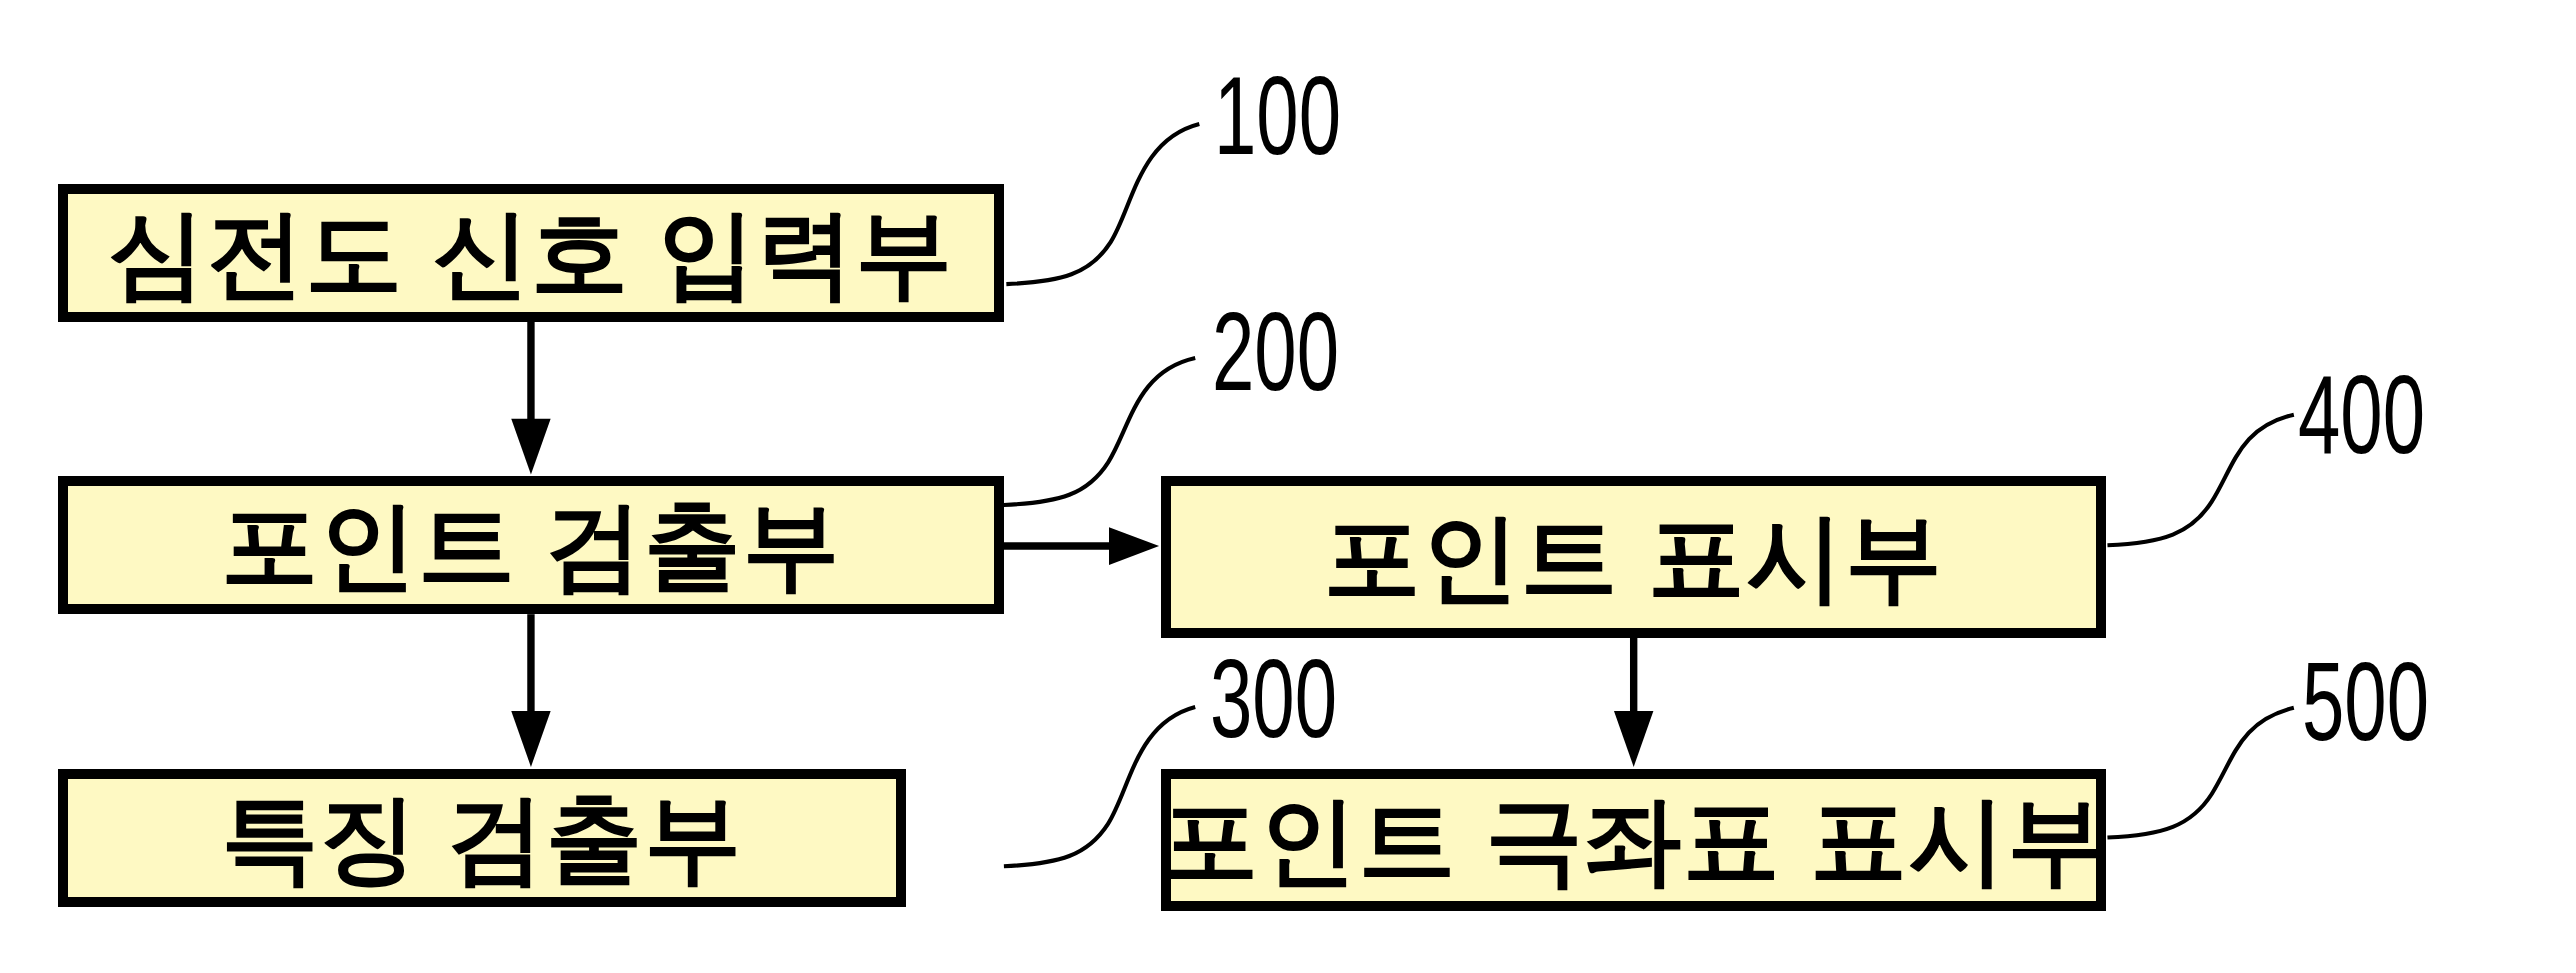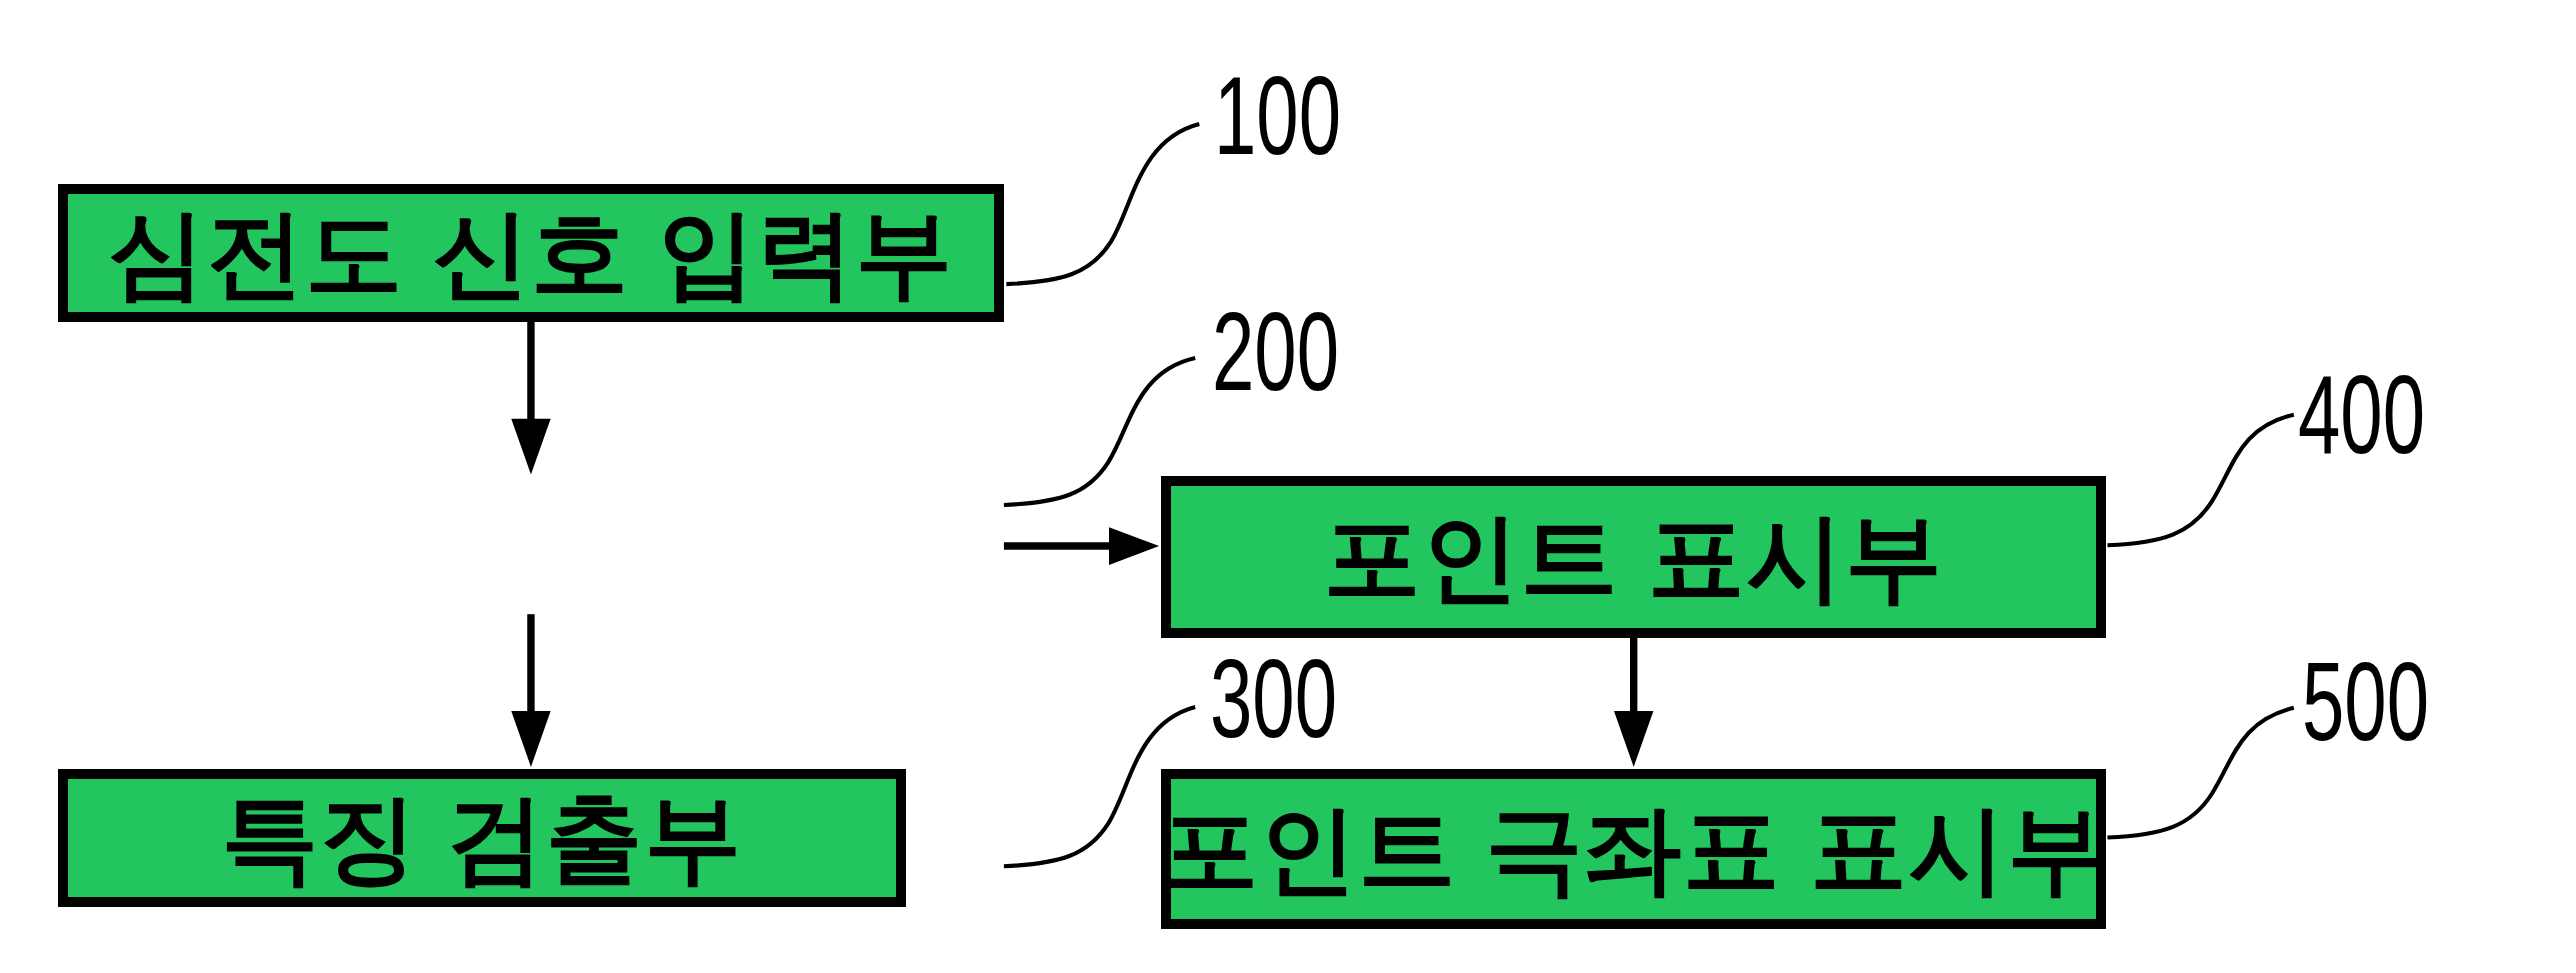--- a/index.html
+++ b/index.html
@@ -21,37 +21,37 @@
     position: absolute;
     left: 0;
     top: 0;
     width: 2576px;
     height: 973px;
   }
   .block {
     position: absolute;
     box-sizing: border-box;
     border: 10px solid #000000;
-    background: #22c55e;
+    background: #fef9c3;
     display: flex;
     align-items: center;
     justify-content: center;
   }
   .block-label {
     font-size: 97px;
     font-weight: 700;
     letter-spacing: 1.6px;
     white-space: nowrap;
     line-height: 1;
   }
   #block-1 { left: 58px;   top: 184px; width: 946px; height: 138px; }
   #block-2 { left: 58px;   top: 476px; width: 946px; height: 138px; }
   #block-3 { left: 58px;   top: 769px; width: 848px; height: 138px; }
   #block-4 { left: 1161px; top: 476px; width: 945px; height: 162px; }
-  #block-5 { left: 1161px; top: 769px; width: 945px; height: 160px; }
+  #block-5 { left: 1161px; top: 769px; width: 945px; height: 142px; }
   .ref-label {
     position: absolute;
     font-size: 112px;
     font-weight: 400;
     line-height: 1;
     white-space: nowrap;
     transform: scaleX(0.68);
     transform-origin: left top;
   }
   #ref-100 { left: 1214px; top: 60px;  }
@@ -90,20 +90,23 @@
     <path d="M 1225 346 C 1292 343 1327 334 1352 295 C 1379 252 1386 170 1460 151" fill="none" stroke="#000000" stroke-width="5"></path>
     <path d="M 1222 615 C 1290 612 1324 602 1349 563 C 1376 520 1383 452 1455 436" fill="none" stroke="#000000" stroke-width="5"></path>
     <path d="M 1222 1055 C 1290 1052 1324 1042 1349 1003 C 1376 960 1383 880 1455 861" fill="none" stroke="#000000" stroke-width="5"></path>
     <path d="M 2566 664 C 2634 661 2668 650 2693 611 C 2720 568 2727 520 2793 505" fill="none" stroke="#000000" stroke-width="5"></path>
     <path d="M 2566 1020 C 2634 1017 2668 1006 2693 967 C 2720 924 2727 878 2793 862" fill="none" stroke="#000000" stroke-width="5"></path>
   </svg>
 
   <div class="block" id="block-1">
     <span class="block-label">심전도 신호 입력부</span>
   </div>
+  <div class="block" id="block-2">
+    <span class="block-label">포인트 검출부</span>
+  </div>
   <div class="block" id="block-3">
     <span class="block-label">특징 검출부</span>
   </div>
   <div class="block" id="block-4">
     <span class="block-label">포인트 표시부</span>
   </div>
   <div class="block" id="block-5">
     <span class="block-label">포인트 극좌표 표시부</span>
   </div>
 

